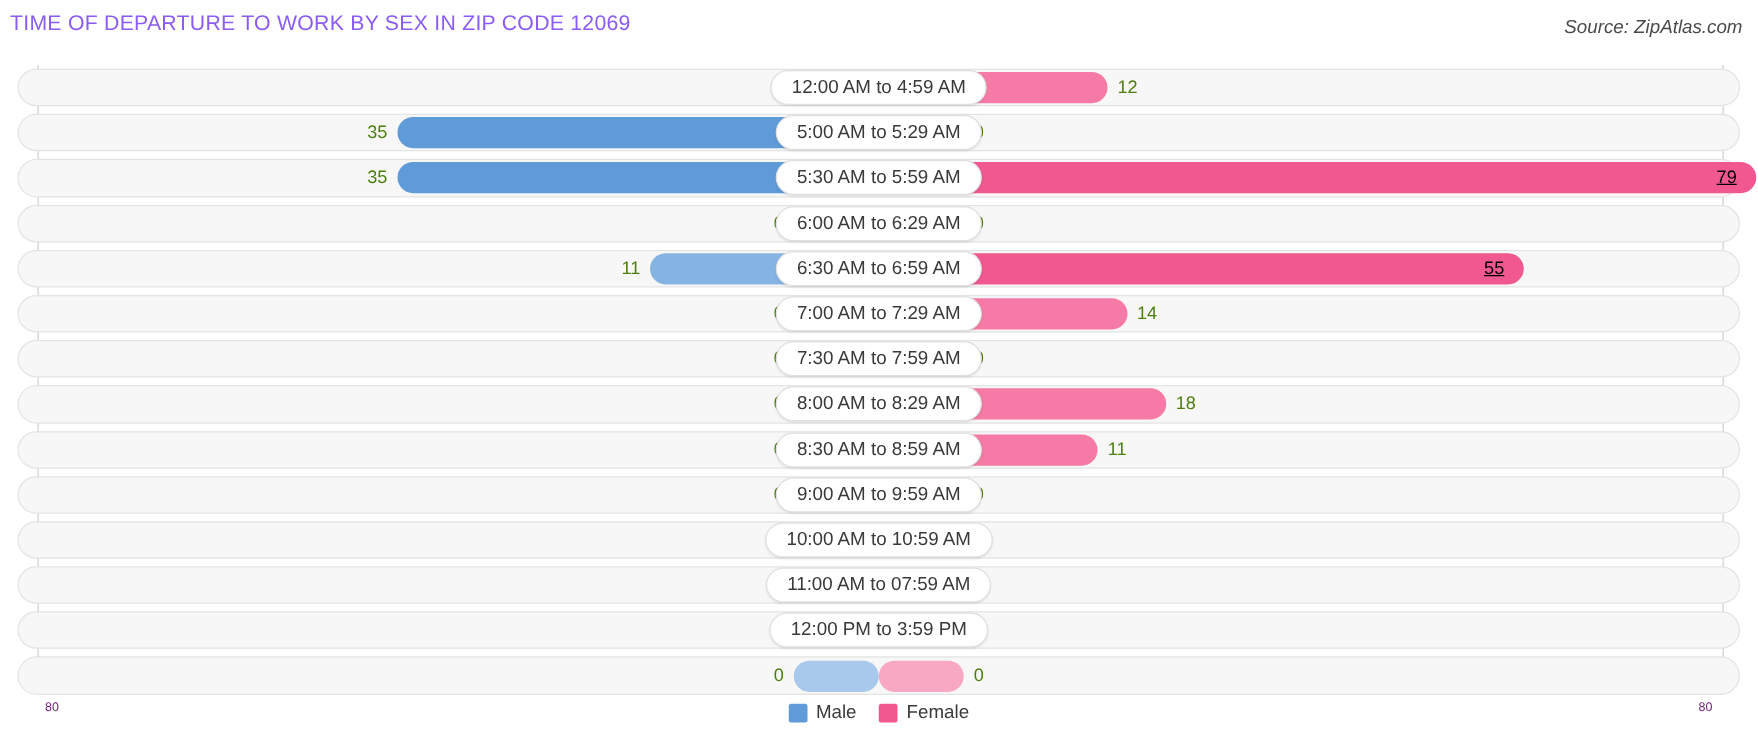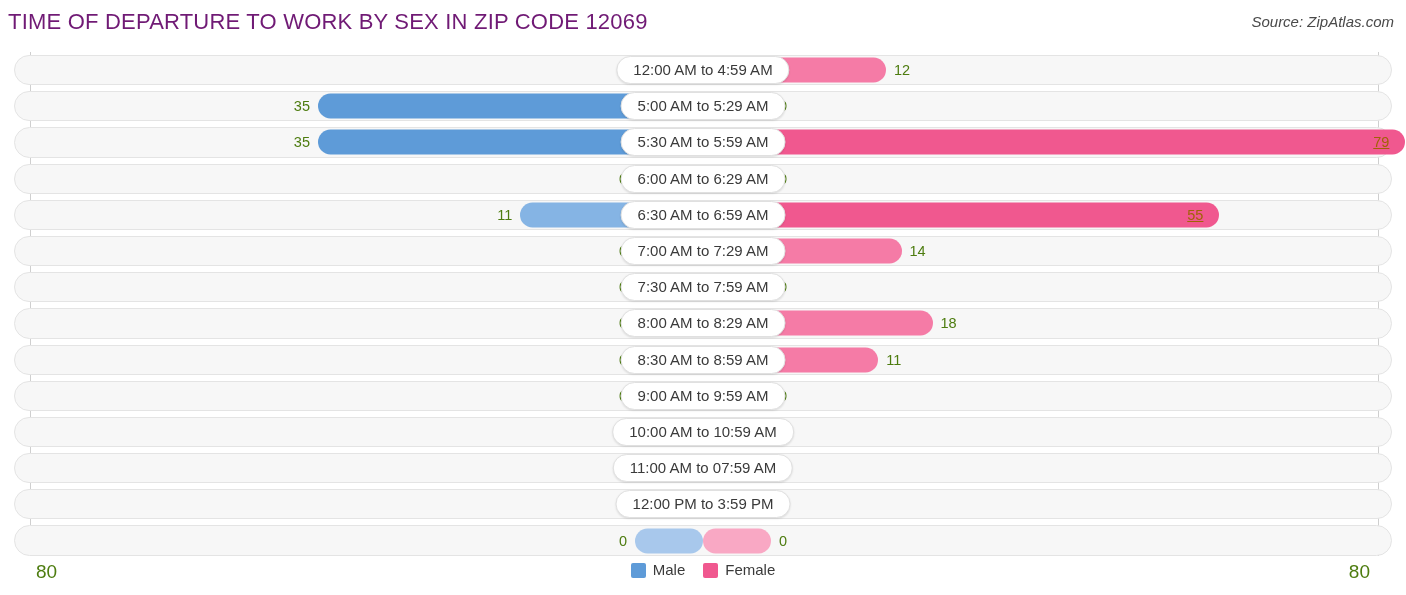--- a/index.html
+++ b/index.html
@@ -8,21 +8,21 @@
     width: 1406px; height: 595px;
     background: #ffffff;
     font-family: "Liberation Sans", sans-serif;
     overflow: hidden;
   }
   #chart-root { position: relative; width: 1406px; height: 595px; }
 
   
   #page-title {
     position: absolute; left: 8px; top: 9px;
-    font-size: 22px; color: #701a75; letter-spacing: .2px;
+    font-size: 17px; color: #8b5cf6; letter-spacing: .2px;
     white-space: nowrap;
   }
   #source-note {
     position: absolute; right: 12px; top: 13px;
     font-size: 15px; font-style: italic; color: #4a4a4a;
     white-space: nowrap;
   }
 
   
   #plot {
@@ -58,42 +58,42 @@
   .bar.male   { right: 50%; }
   .bar.female { left: 50%; }
 
   .val {
     position: absolute;
     top: 50%; transform: translateY(-50%);
     font-size: 14.5px;
     color: #4d7c0f;
     white-space: nowrap;
   }
-  .val.inside { color: #a16207; text-decoration: underline; }
+  .val.inside { color: #000000; text-decoration: underline; }
 
   .catlabel {
     position: absolute;
     left: 50%; top: 50%;
     transform: translate(-50%, -50%);
     background: #ffffff;
     border: 1px solid #e0e0e0;
     border-radius: 14px;
     padding: 4px 16px 5px;
     font-size: 15px;
     color: #3a3a3a;
     white-space: nowrap;
     box-shadow: 0 1px 2px rgba(0,0,0,.10);
     z-index: 3;
   }
 
   
   #footer { position: absolute; left: 0; top: 556px; width: 1406px; height: 39px; }
   .axis-end {
     position: absolute; top: 5px;
-    font-size: 19px; color: #4d7c0f;
+    font-size: 10px; color: #701a75;
   }
   #axis-end-left  { left: 36px; }
   #axis-end-right { right: 36px; }
 
   #legend {
     position: absolute; left: 0; right: 0; top: 5px;
     display: flex; justify-content: center; align-items: center; gap: 18px;
   }
   .legend-item { display: flex; align-items: flex-end; gap: 7px; }
   .legend-swatch { width: 15px; height: 15px; border-radius: 2px; }

